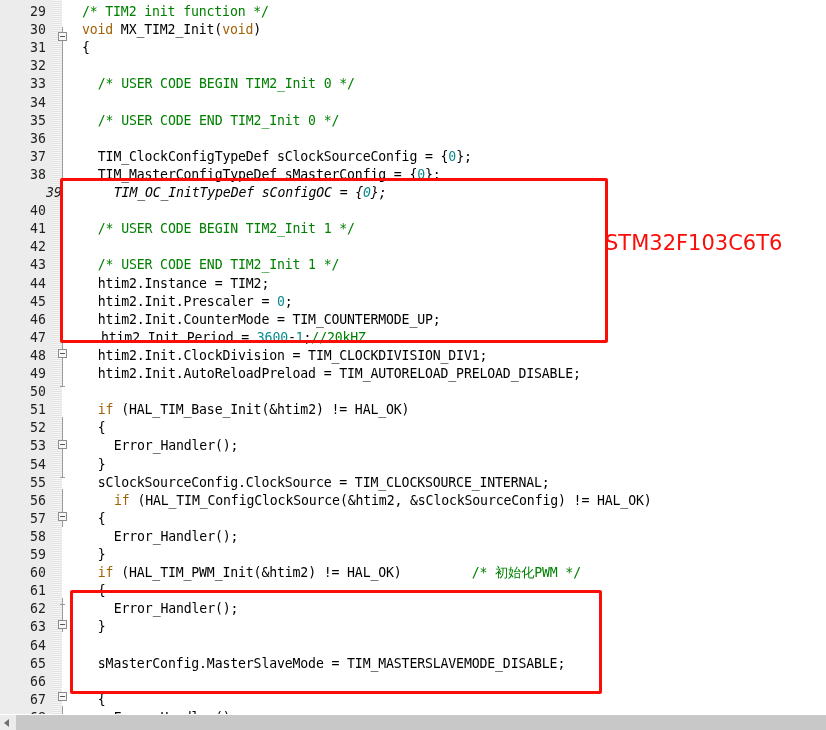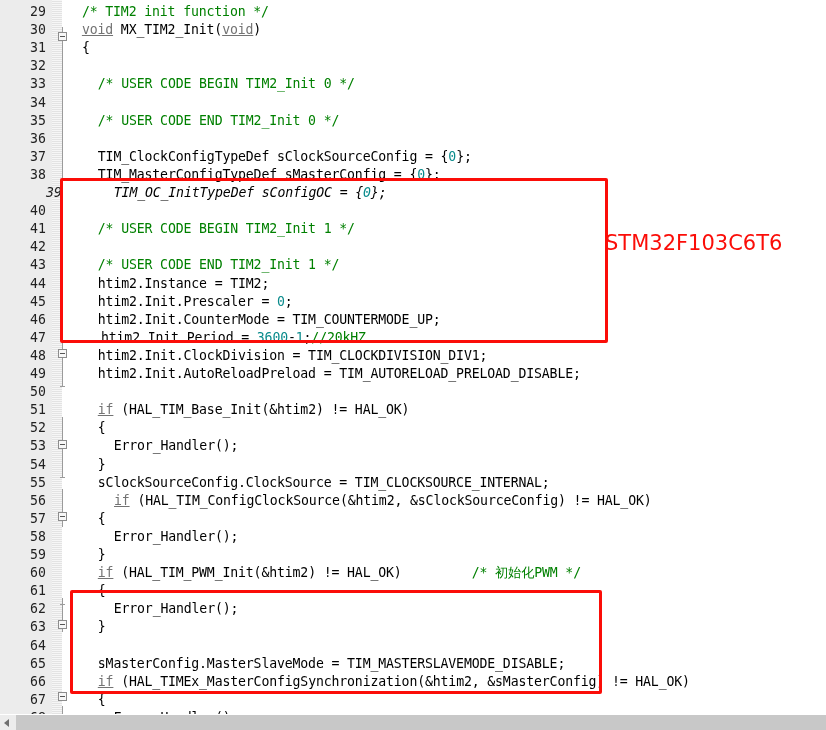--- a/index.html
+++ b/index.html
@@ -71,21 +71,21 @@
     position: absolute;
     left: 66px;
     top: 0;
     color: #000000;
     font-size: 13.2px;
     font-family: "DejaVu Sans Mono", monospace;
     letter-spacing: -0.15px;
   }
 
   
-  .kw   { color: #737373; text-decoration: underline; }
+  .kw   { color: #a16207; }
   .cm   { color: #008000; }
   .num  { color: #098b8c; }
   .pl   { color: #000000; }
 
   
   .foldline {
     position: absolute;
     width: 1px;
     background: #9b9b9b;
   }
@@ -206,21 +206,21 @@
       <div class="line" style="top: 491.7px; position: absolute; left: 0px; width: 826px;"><span class="lno">56</span><span class="ltext" style="left: 114px;"><span class="kw">if</span><span class="pl"> (HAL_TIM_ConfigClockSource(&amp;htim2, &amp;sClockSourceConfig) != HAL_OK)</span></span></div>
       <div class="line" style="top: 509.8px; position: absolute; left: 0px; width: 826px;"><span class="lno">57</span><span class="ltext" style="left: 97.8px;"><span class="pl">{</span></span></div>
       <div class="line" style="top: 527.9px; position: absolute; left: 0px; width: 826px;"><span class="lno">58</span><span class="ltext" style="left: 113.7px;"><span class="pl">Error_Handler();</span></span></div>
       <div class="line" style="top: 546px; position: absolute; left: 0px; width: 826px;"><span class="lno">59</span><span class="ltext" style="left: 97.8px;"><span class="pl">}</span></span></div>
       <div class="line" style="top: 564.1px; position: absolute; left: 0px; width: 826px;"><span class="lno">60</span><span class="ltext" style="left: 97.8px;"><span class="kw">if</span><span class="pl"> (HAL_TIM_PWM_Init(&amp;htim2) != HAL_OK)</span><span class="pl">         </span><span class="cm">/* 初始化PWM */</span></span></div>
       <div class="line" style="top: 582.2px; position: absolute; left: 0px; width: 826px;"><span class="lno">61</span><span class="ltext" style="left: 97.8px;"><span class="pl">{</span></span></div>
       <div class="line" style="top: 600.3px; position: absolute; left: 0px; width: 826px;"><span class="lno">62</span><span class="ltext" style="left: 113.7px;"><span class="pl">Error_Handler();</span></span></div>
       <div class="line" style="top: 618.4px; position: absolute; left: 0px; width: 826px;"><span class="lno">63</span><span class="ltext" style="left: 97.8px;"><span class="pl">}</span></span></div>
       <div class="line" style="top: 636.5px; position: absolute; left: 0px; width: 826px;"><span class="lno">64</span></div>
       <div class="line" style="top: 654.6px; position: absolute; left: 0px; width: 704px;"><span class="lno">65</span><span class="ltext" style="left: 97.8px;"><span class="pl">sMasterConfig.MasterSlaveMode = TIM_MASTERSLAVEMODE_DISABLE;</span></span></div>
-      <div class="line" style="top: 672.7px; position: absolute; left: 0px; width: 826px;"><span class="lno">66</span><span class="ltext" style="left: 97.8px;"><span class="kw">if</span><span class="pl"> (HAL_TIMEx_MasterConfigSynchronization(&amp;htim2, &amp;sMasterConfig) != HAL_OK)</span></span></div>
+      <div class="line" style="top: 672.7px; position: absolute; left: 0px; width: 826px;"><span class="lno">66</span></div>
       <div class="line" style="top: 690.8px; position: absolute; left: 0px; width: 826px;"><span class="lno">67</span><span class="ltext" style="left: 97.8px;"><span class="pl">{</span></span></div>
       <div class="line" style="top: 708.9px; position: absolute; left: 0px; width: 826px;"><span class="lno">68</span><span class="ltext" style="left: 113.7px;"><span class="pl">Error_Handler();</span></span></div>
       <div class="line" style="top: 727px; position: absolute; left: 0px; width: 826px;"><span class="lno">69</span><span class="ltext" style="left: 97.8px;"><span class="pl">}</span></span></div>
     </div>
 
   <div class="foldline" style="left:62px; top:27px; height:280px;"></div>
   <div class="foldline" style="left:62px; top:327px; height:60px;"></div>
   <div class="foldline" style="left:62px; top:417px; height:60px;"></div>
   <div class="foldline" style="left:62px; top:489px; height:38px;"></div>
   <div class="foldline" style="left:62px; top:598px; height:34px;"></div>

